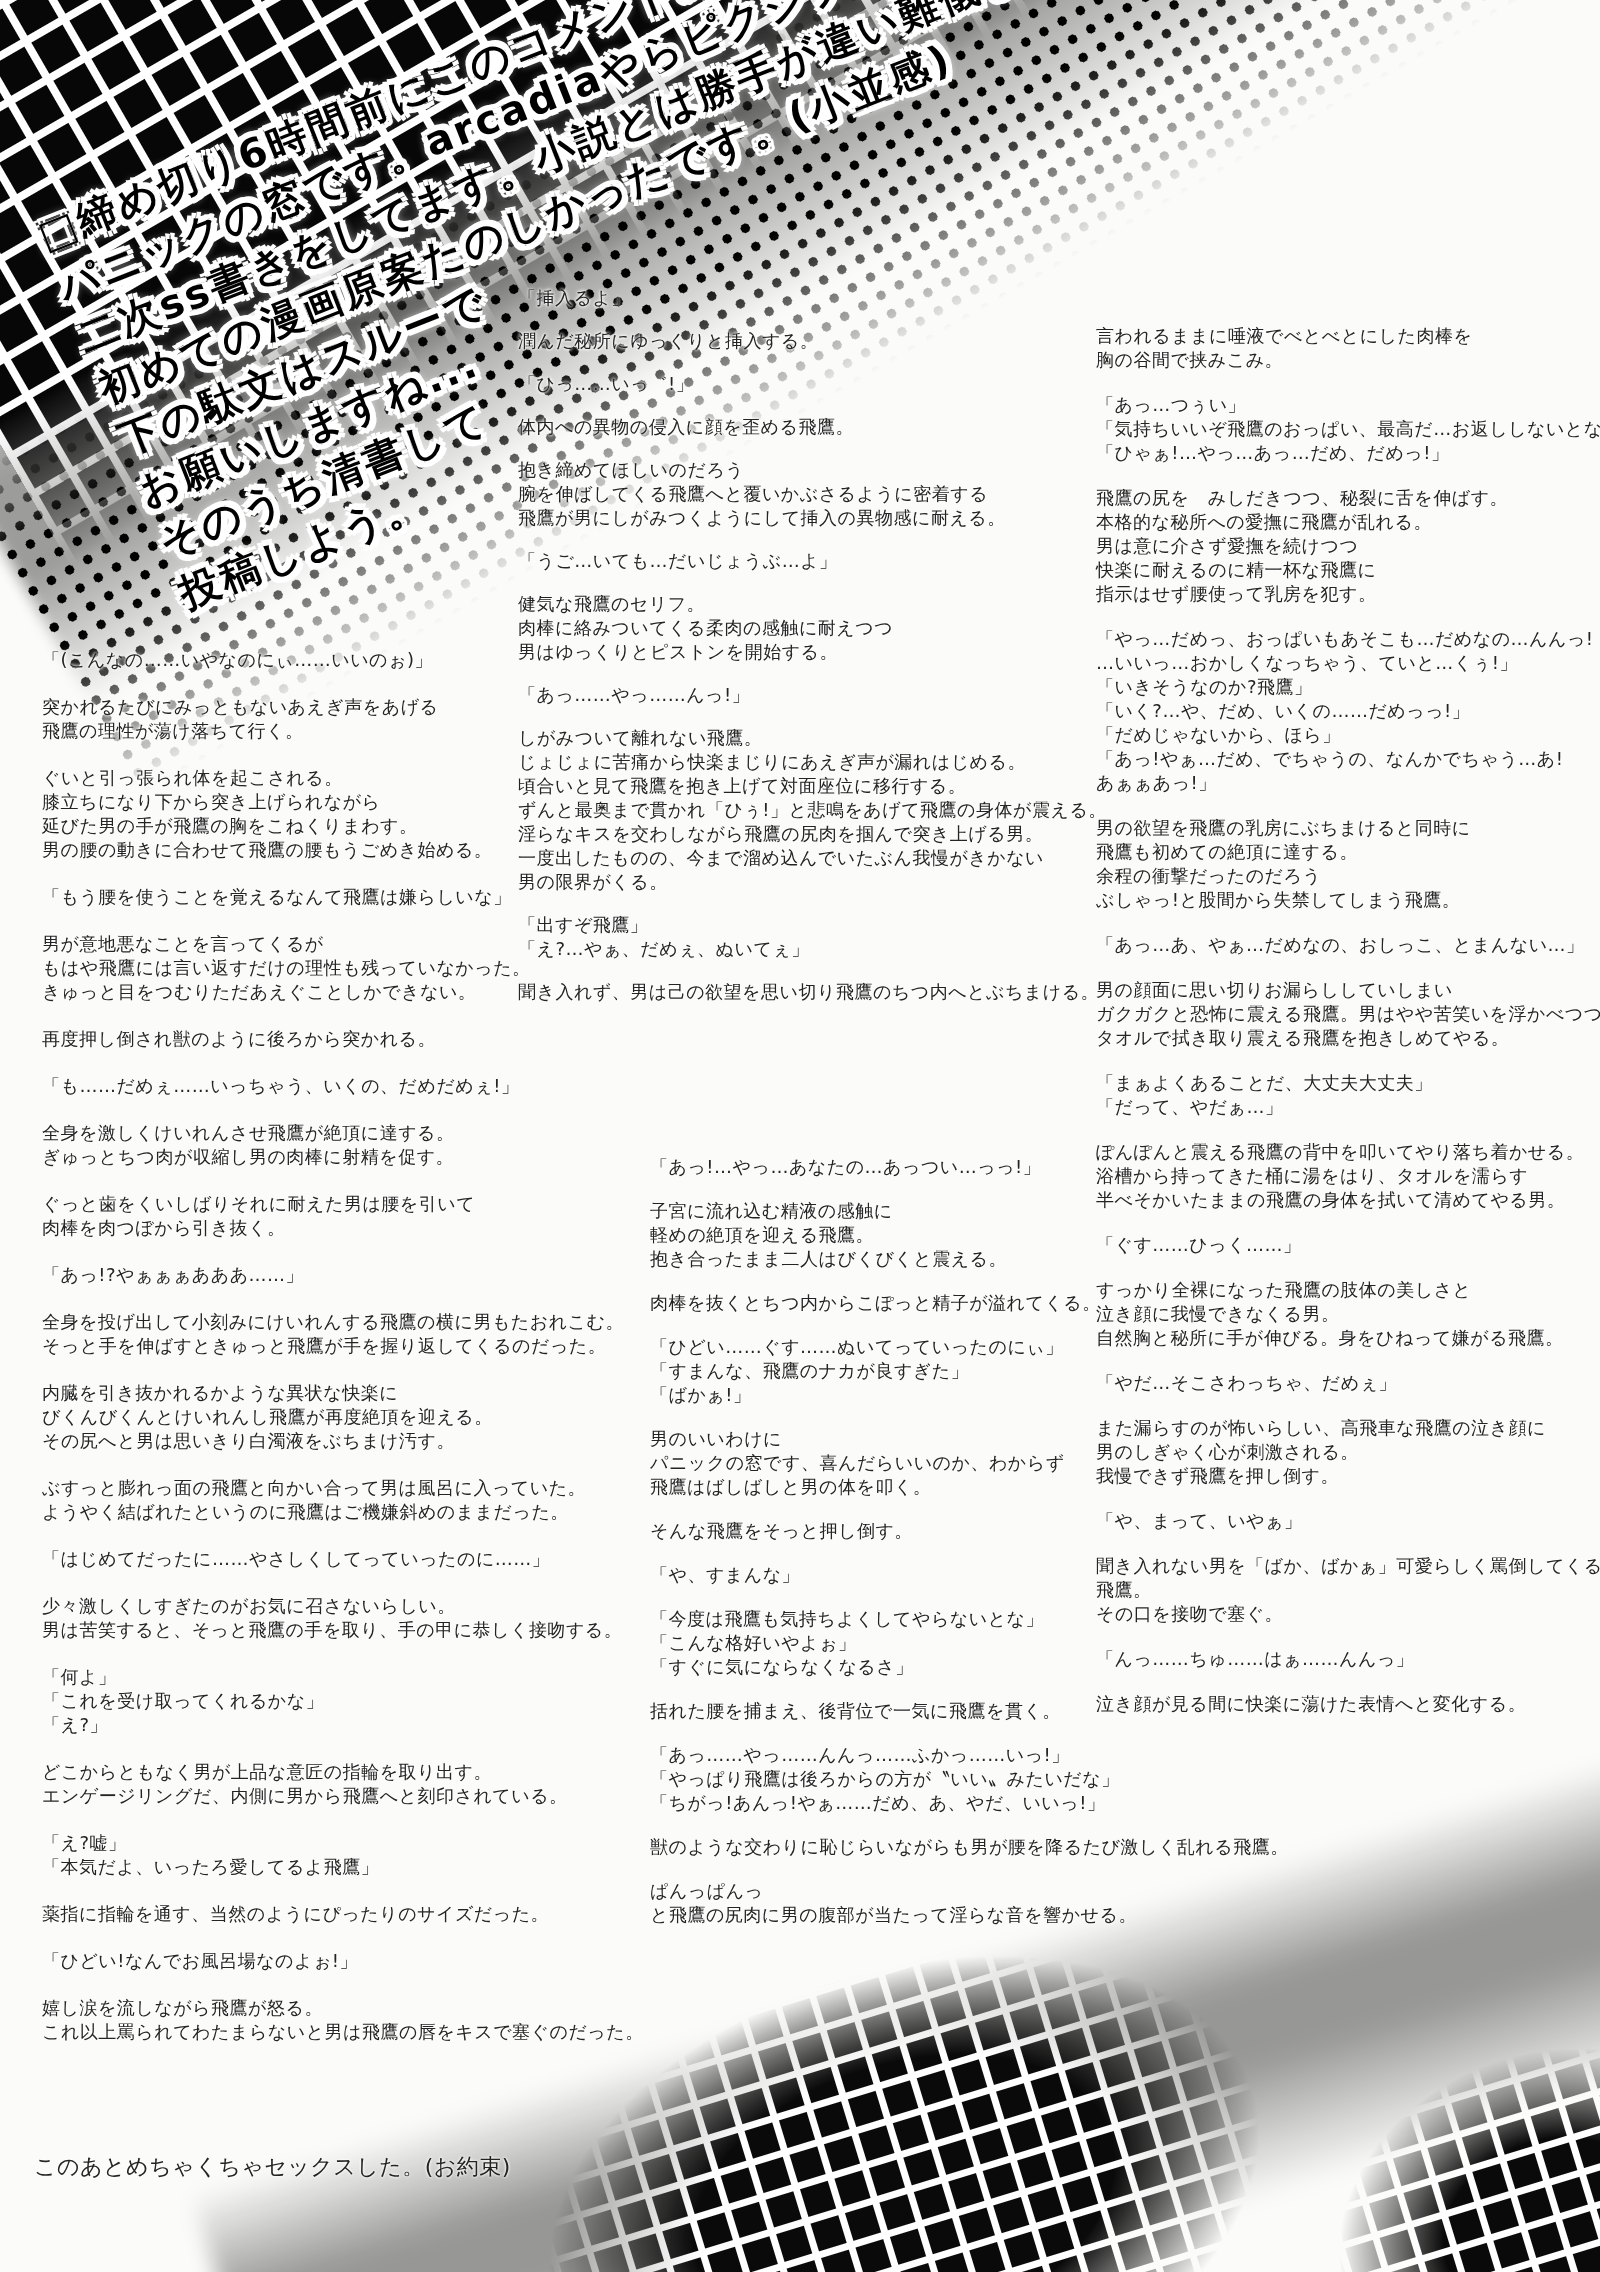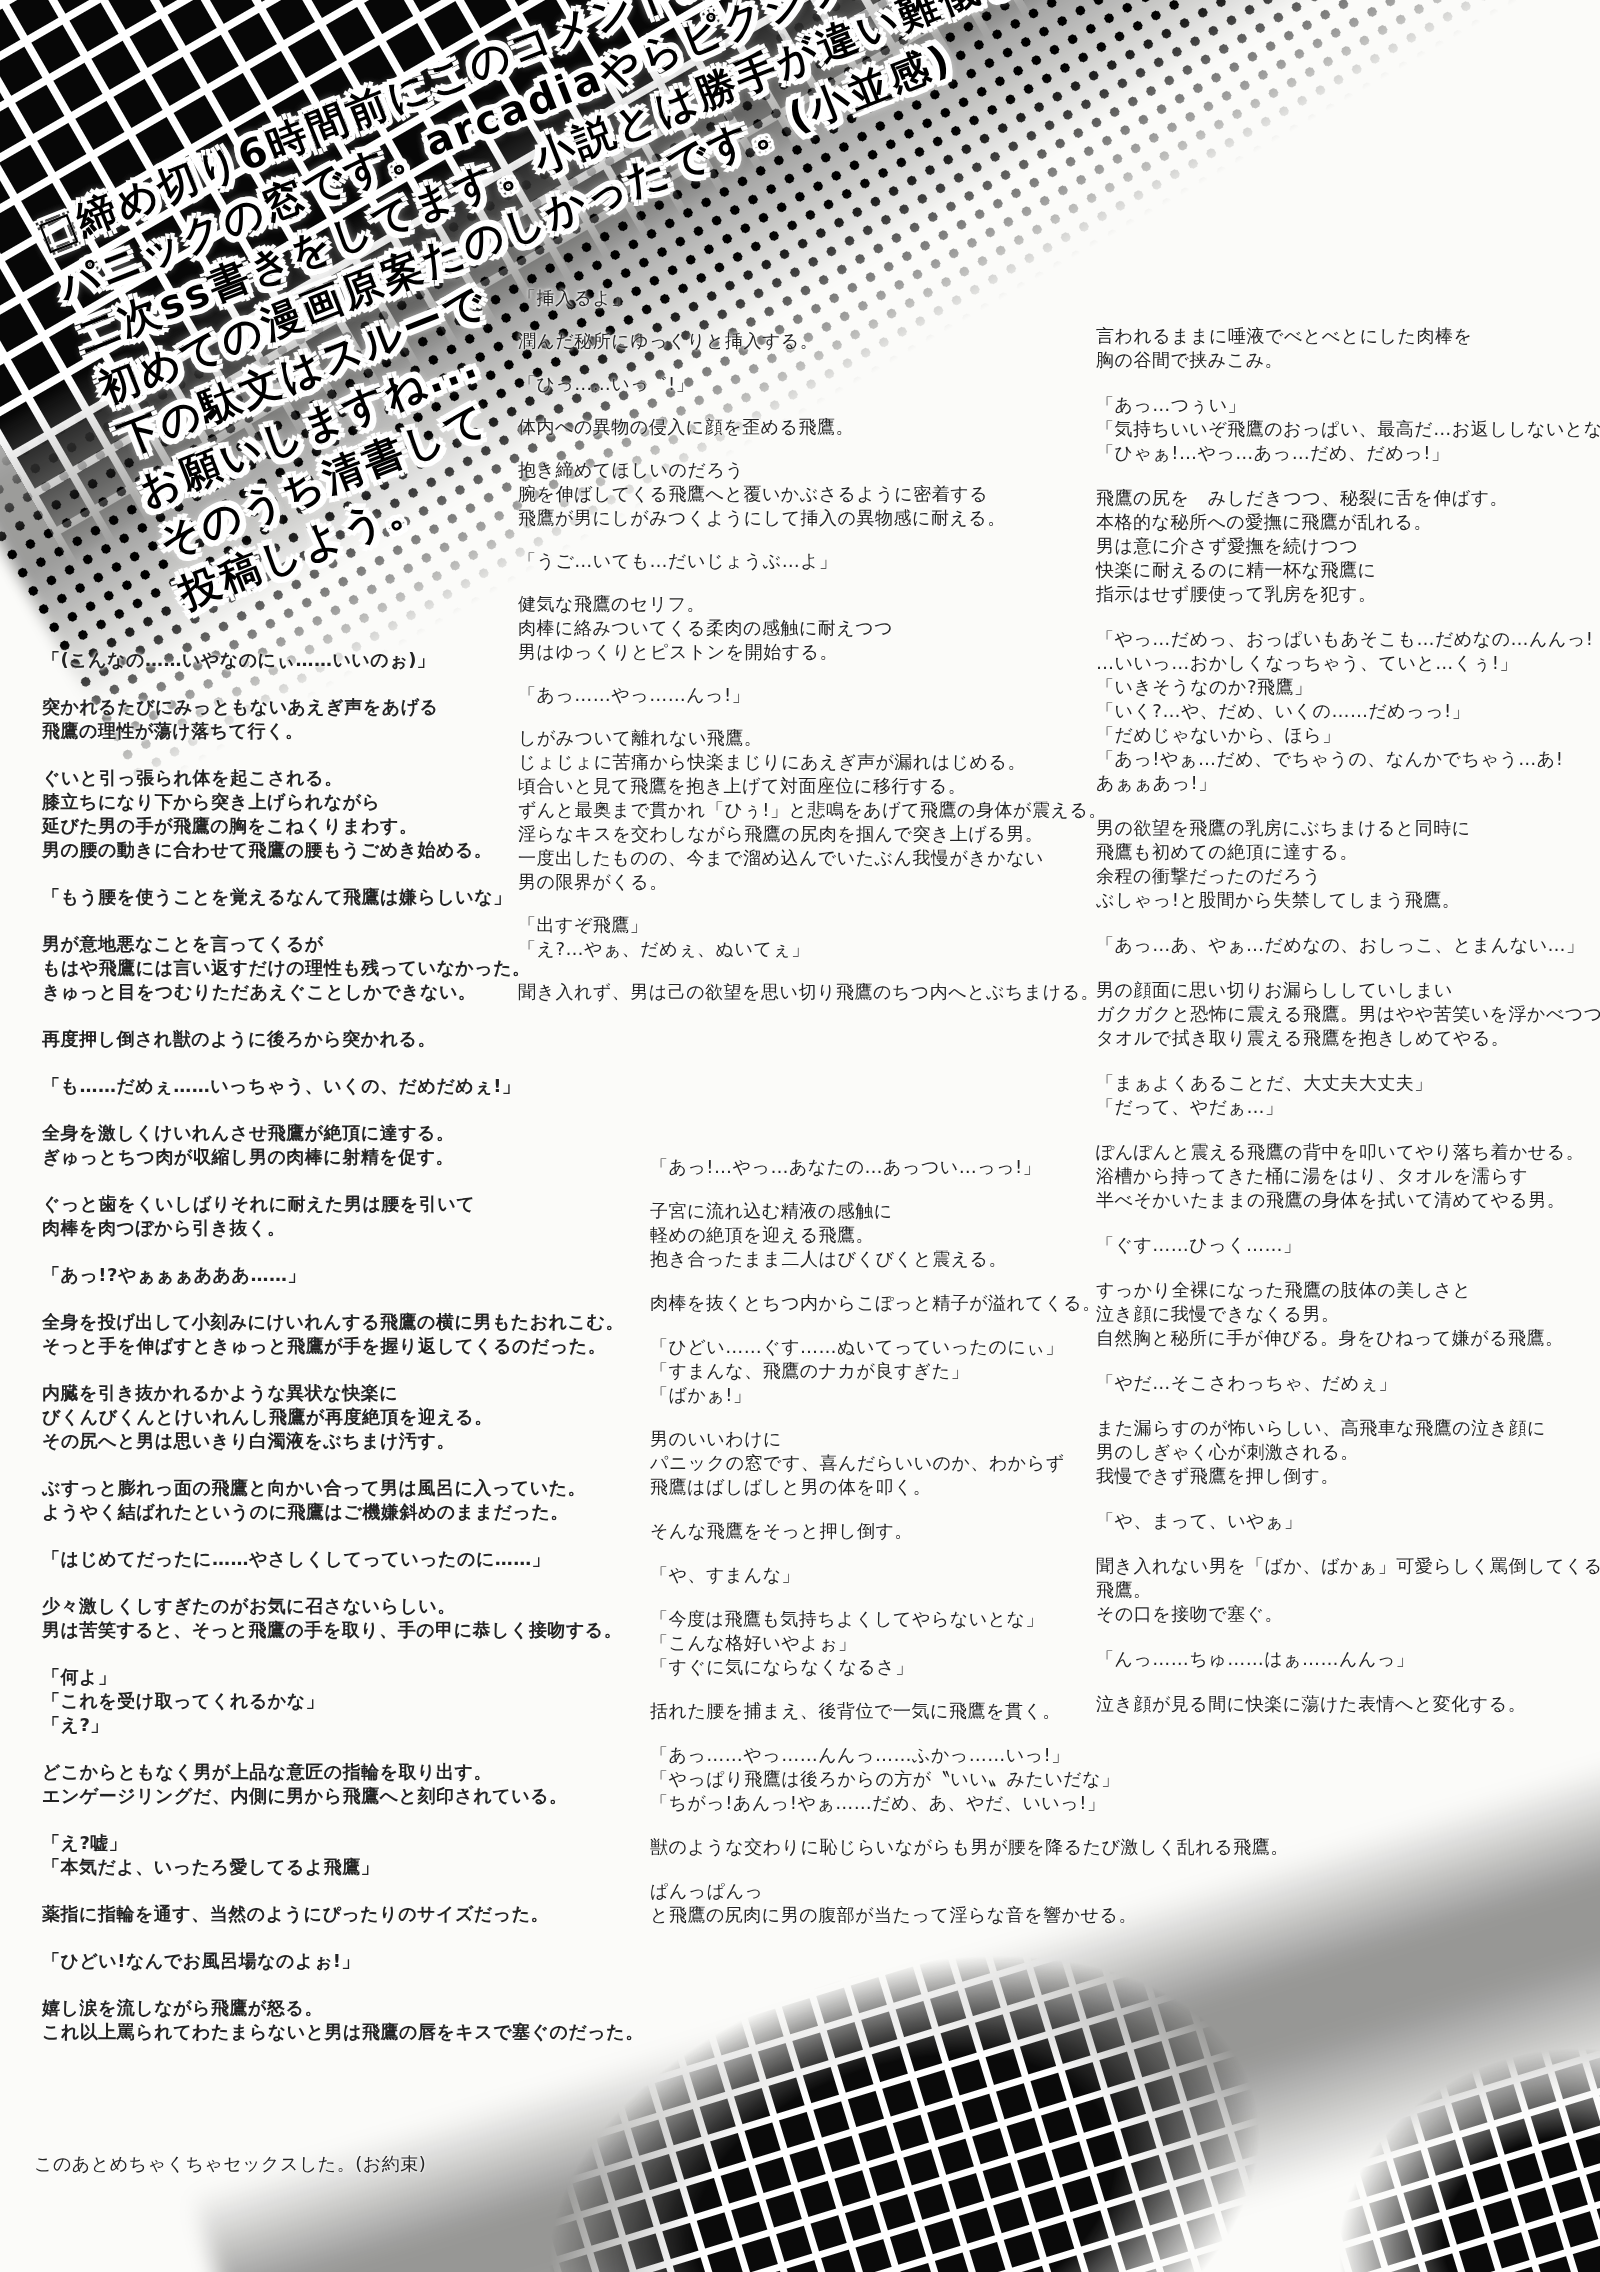--- a/index.html
+++ b/index.html
@@ -82,27 +82,27 @@
       0 0 12px #fff,0 0 12px #fff;
   }
   
   .col{position:absolute;z-index:2;white-space:pre;}
   .para{
     margin:0 0 var(--gap) 0;
     font-size:18px;line-height:24px;letter-spacing:.5px;
     color:#242424;white-space:pre;
     text-shadow:0 0 3px #fff,0 0 3px #fff,0 0 5px #fff;
   }
-  .col-left      {left:42px;  top:648px;font-weight:bold;  --gap:23px;}
+  .col-left      {left:42px;  top:648px;  --gap:23px;}
   .col-mid-upper {left:518px; top:286px;  --gap:19px;}
   .col-mid-lower {left:650px; top:1155px; --gap:20px;}
   .col-right     {left:1096px;top:324px;  --gap:21px;}
   .footer-note{
     position:absolute;left:34px;top:2152px;z-index:2;
-    font-size:18px;letter-spacing:.5px;color:#242424;white-space:pre;
+    font-size:22px;letter-spacing:.5px;color:#242424;white-space:pre;
     text-shadow:0 0 3px #fff,0 0 3px #fff;
   }
 </style>
 </head>
 <body>
 
 <div class="page">
 
   <div class="band band-top-fringe dots"></div>
   <div class="band band-top-shade"></div>

